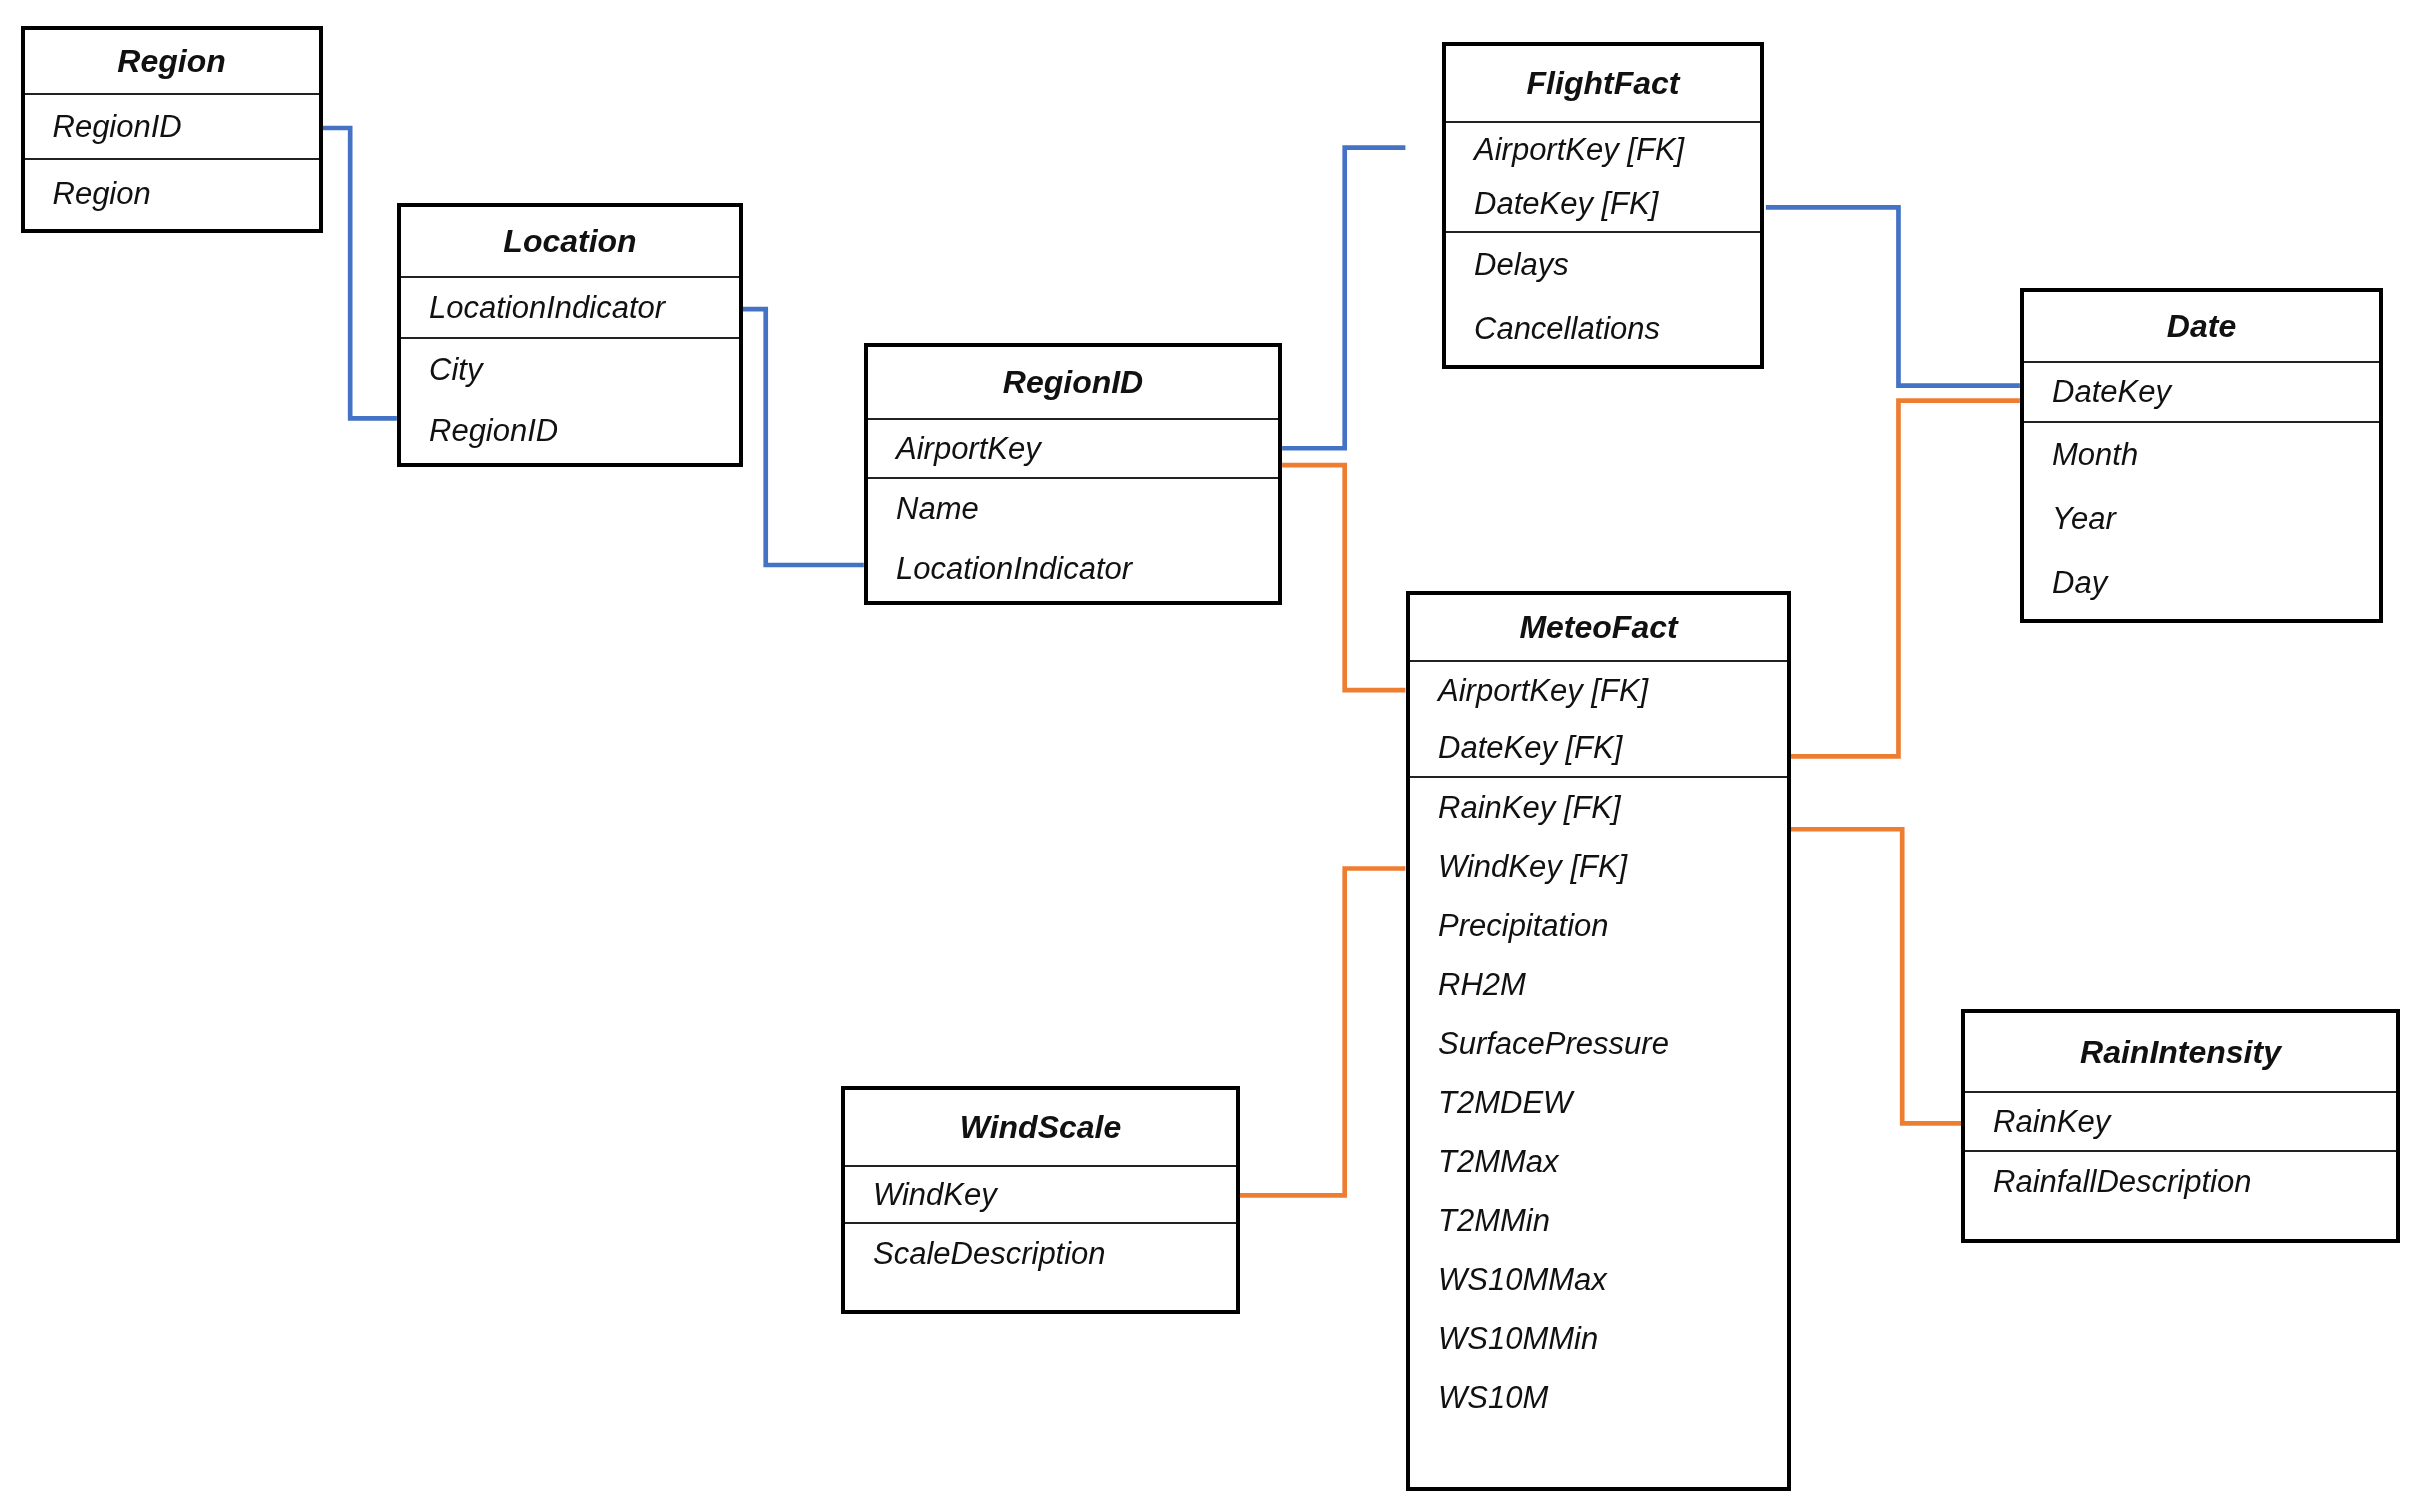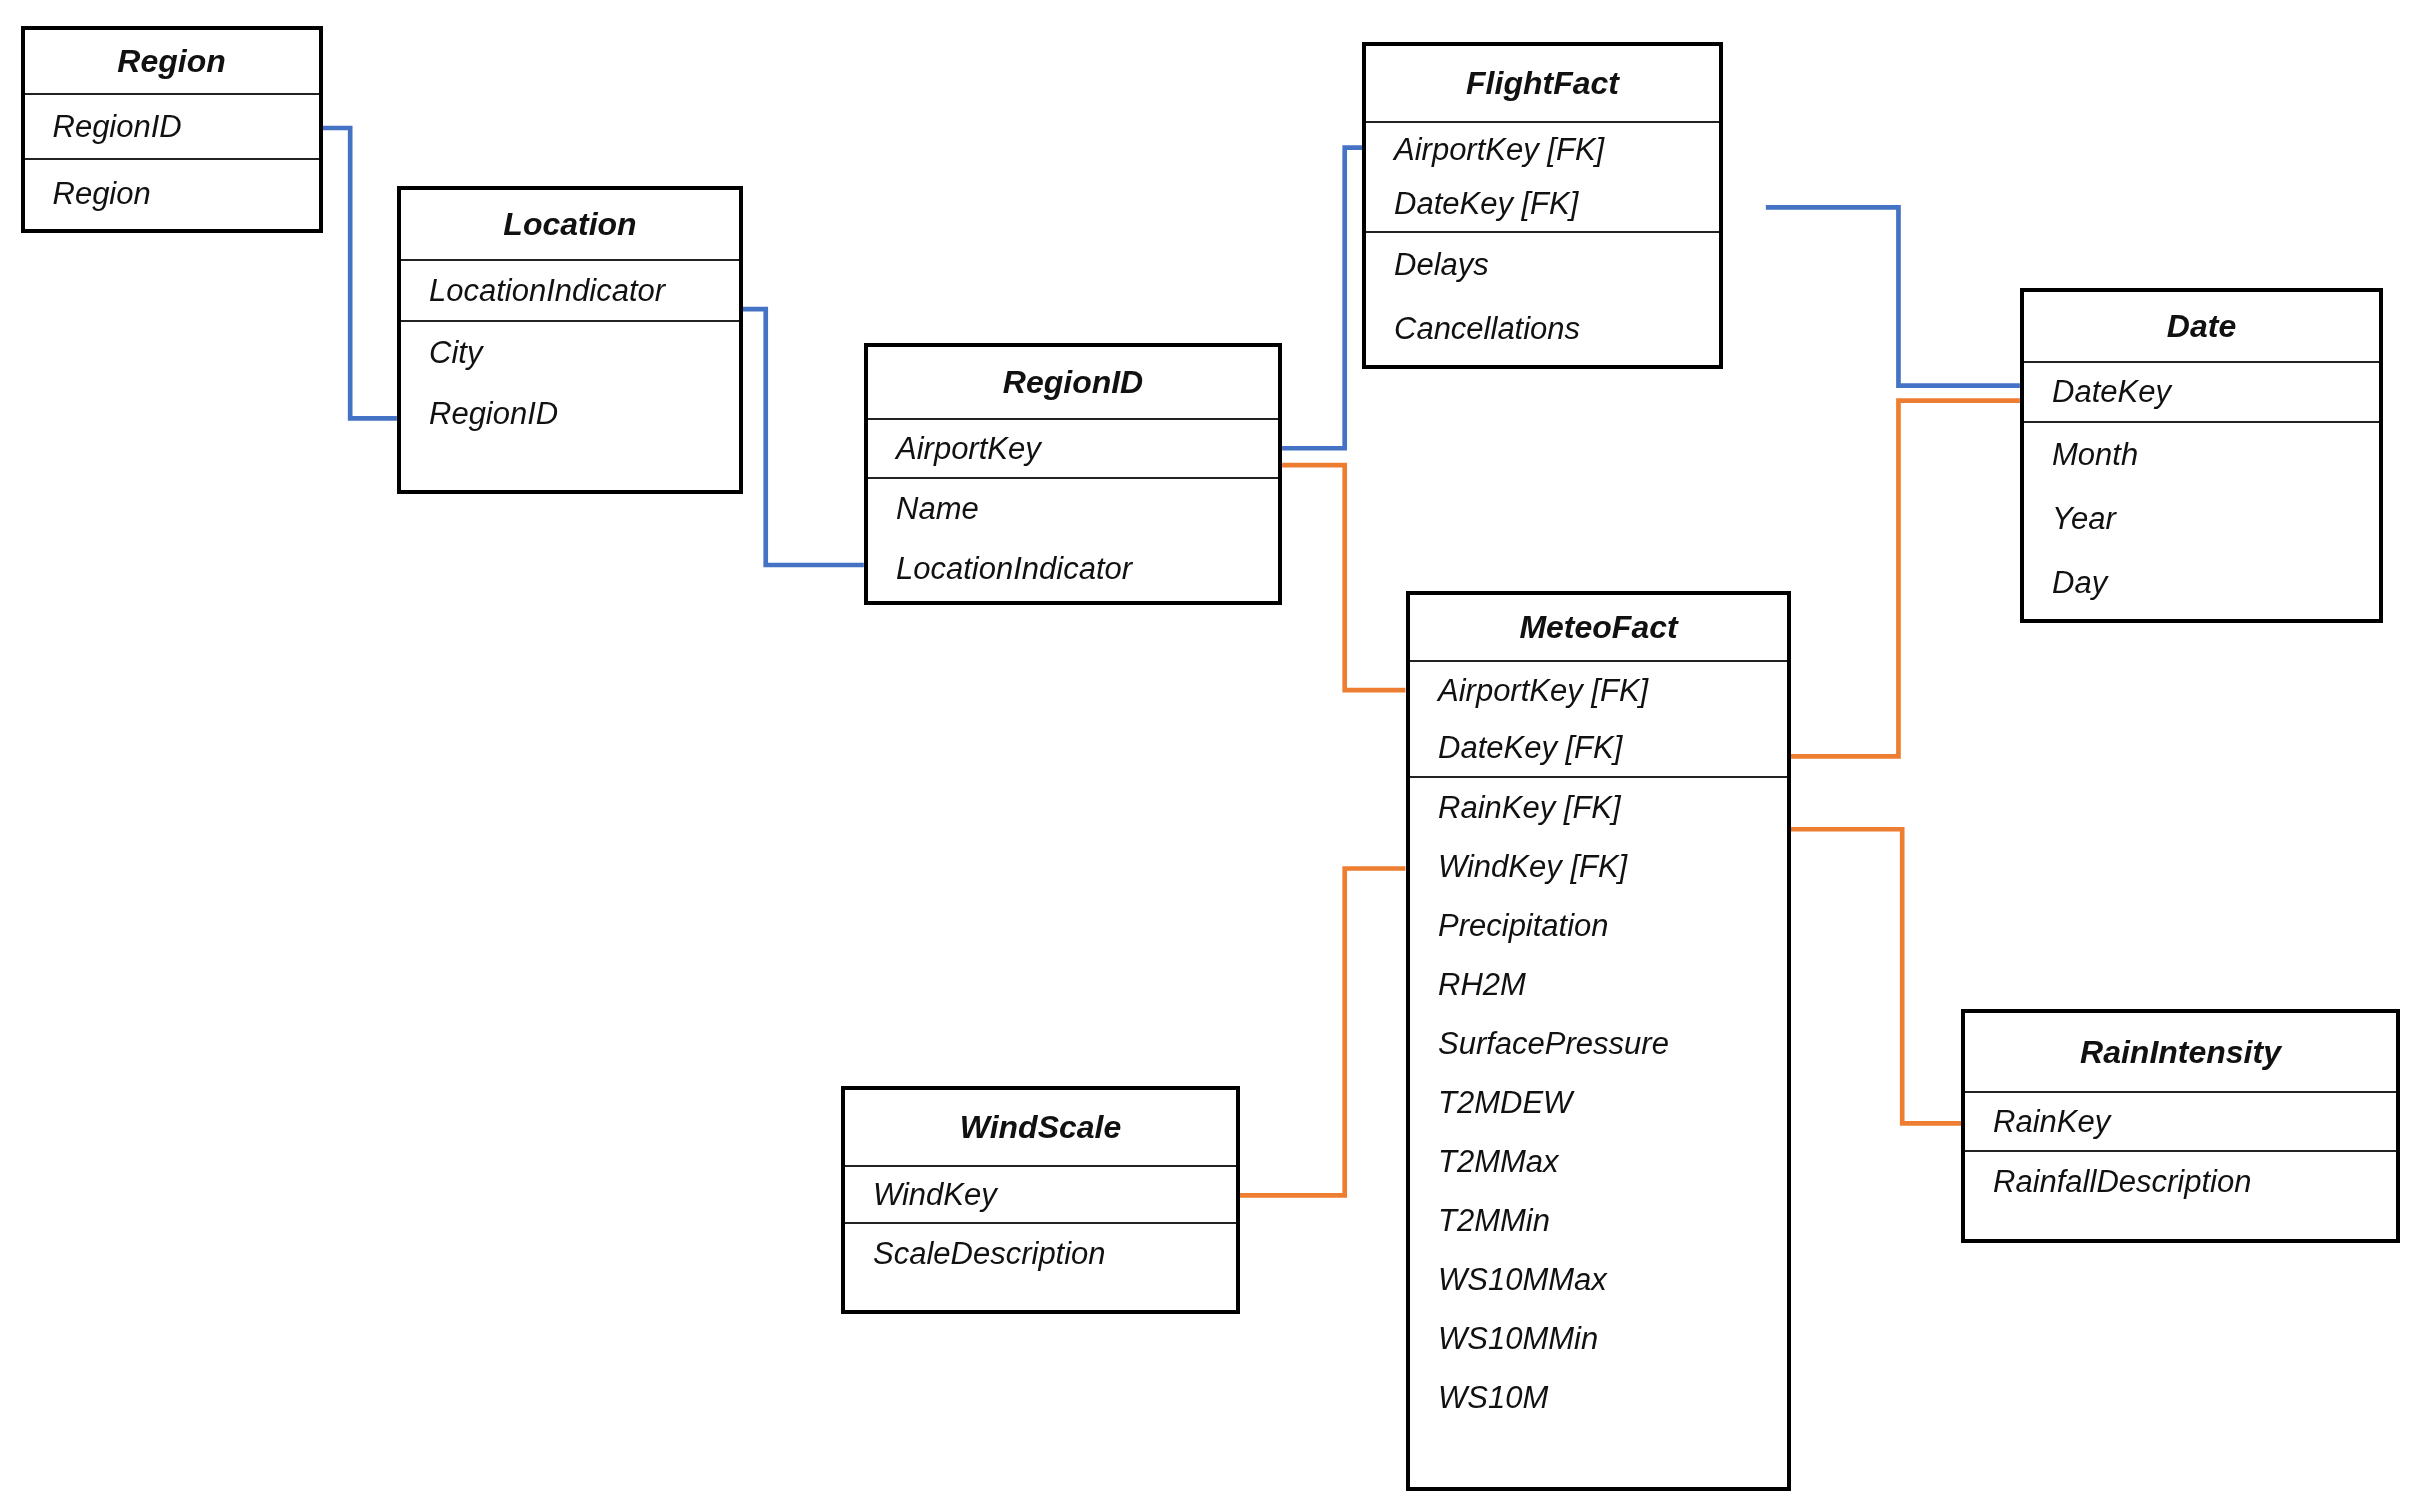--- a/index.html
+++ b/index.html
@@ -17,23 +17,23 @@
     font-weight:bold;font-size:32px;border-bottom:2.8px solid #222;
   }
   .t-row{
     height:var(--rh);display:flex;align-items:center;
     padding-left:28px;font-size:31px;white-space:nowrap;
   }
   .t-row.key{height:var(--krh);}
   .t-row.last-key{border-bottom:2.8px solid #222;}
 
   #t-region       {left:20.5px;  top:26px;   width:302px;height:207px;--th:63px;--krh:63px;--rh:67px;}
-  #t-location     {left:397px; top:186px;  width:346px;height:308px;--th:69px;--krh:59px;--rh:61px;}
+  #t-location     {left:397px; top:203px;  width:346px;height:264px;--th:69px;--krh:59px;--rh:61px;}
   #t-airport      {left:864px; top:343px;  width:418px;height:262px;--th:71px;--krh:57px;--rh:60px;}
-  #t-flightfact   {left:1362px;top:42px;   width:361px;height:327px;text-align:right;--th:75px;--krh:54px;--rh:64px;}
+  #t-flightfact   {left:1442px;top:42px;   width:322px;height:327px;text-align:right;--th:75px;--krh:54px;--rh:64px;}
   #t-date         {left:2020px;top:288px;  width:363px;height:335px;text-align:center;--th:69px;--krh:58px;--rh:64px;}
   #t-meteofact    {left:1406px;top:591px;  width:385px;height:900px;--th:65px;--krh:57px;--rh:59px;}
   #t-windscale    {left:841px; top:1086px; width:399px;height:228px;--th:75px;--krh:55px;--rh:59px;}
   #t-rainintensity{left:1961px;top:1009px; width:439px;height:234px;--th:78px;--krh:57px;--rh:60px;}
 </style>
 </head>
 <body>
 
 <div id="canvas">
 

